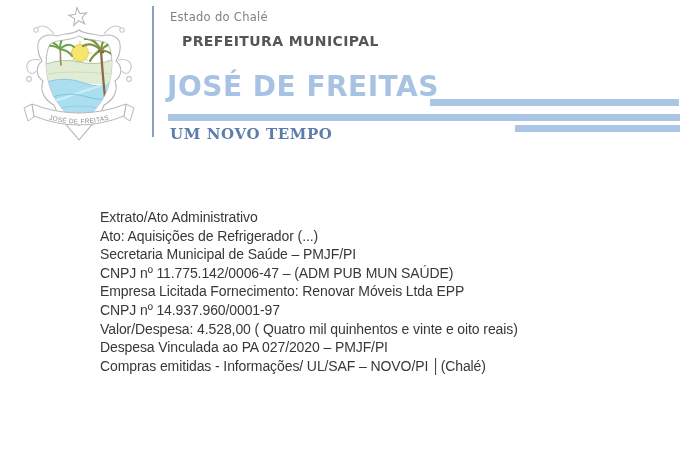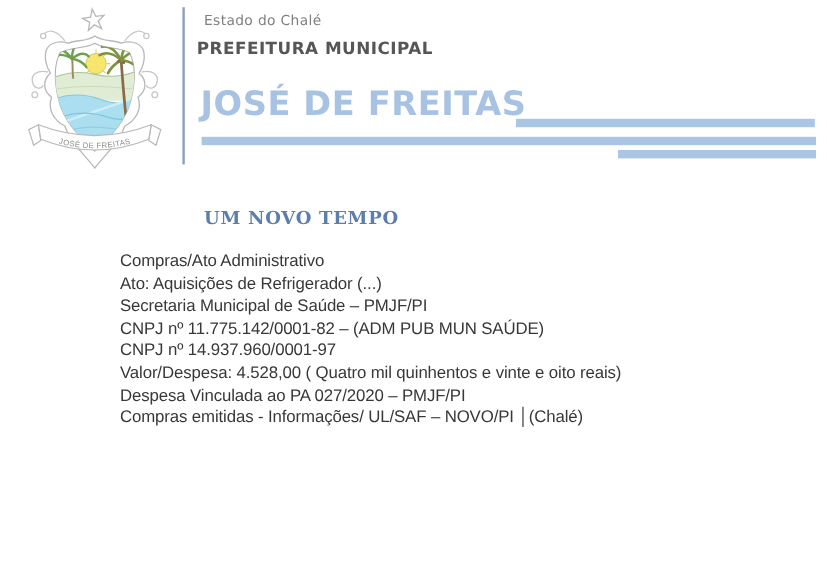--- a/index.html
+++ b/index.html
@@ -8,32 +8,32 @@
     font-family:"Liberation Sans",sans-serif;
   }
   
   .crest{position:absolute;left:16px;top:4px;width:124px;height:150px;}
   .divider{position:absolute;left:152px;top:6px;width:2px;height:131px;background:#8aa0bd;}
   .state-label{
     position:absolute;left:170px;top:10px;
     font-family:"DejaVu Sans",sans-serif;font-size:11.5px;color:#7f7f7f;letter-spacing:.3px;
   }
   .org-label{
-    position:absolute;left:164px;top:33px;
+    position:absolute;left:182px;top:33px;
     font-family:"DejaVu Sans",sans-serif;font-size:14px;font-weight:bold;color:#565656;letter-spacing:.4px;
   }
   .city-title{
     position:absolute;left:167px;top:70px;
     font-family:"DejaVu Sans",sans-serif;font-size:28px;font-weight:bold;color:#a7c2e2;letter-spacing:.5px;
     white-space:nowrap;
   }
   .slogan{
     position:absolute;left:170px;top:125px;
     font-family:"DejaVu Serif","Liberation Serif",serif;font-size:15px;font-weight:600;
-    color:#5d7dab;letter-spacing:.6px;white-space:nowrap;margin-top:48px;
+    color:#5d7dab;letter-spacing:.6px;white-space:nowrap;
   }
   .bar{position:absolute;background:#abc6e4;height:7px;}
   .bar-top{left:430px;top:99px;width:249px;}
   .bar-middle{left:168px;top:114px;width:512px;}
   .bar-bottom{left:515px;top:125px;width:165px;}
   
   .doc-body{
     position:absolute;left:100px;top:208px;width:560px;
     font-size:14px;color:#383838;line-height:18.6px;letter-spacing:-.1px;
   }
@@ -149,21 +149,22 @@
   <div class="org-label">PREFEITURA MUNICIPAL</div>
   <div class="city-title">JOSÉ DE FREITAS</div>
   <div class="slogan">UM NOVO TEMPO</div>
 
   <div class="bar bar-top"></div>
   <div class="bar bar-middle"></div>
   <div class="bar bar-bottom"></div>
 </div>
 
 <div class="doc-body">
-  <div class="line">Compras/Ato Administrativo</div>
+  <div class="line">Extrato/Ato Administrativo</div>
   <div class="line">Ato: Aquisições de Refrigerador (...)</div>
   <div class="line">Secretaria Municipal de Saúde – PMJF/PI</div>
-  <div class="line">CNPJ nº 11.775.142/0001-82 – (ADM PUB MUN SAÚDE)</div>
+  <div class="line">CNPJ nº 11.775.142/0006-47 – (ADM PUB MUN SAÚDE)</div>
+  <div class="line">Empresa Licitada Fornecimento: Renovar Móveis Ltda EPP</div>
   <div class="line">CNPJ nº 14.937.960/0001-97</div>
   <div class="line">Valor/Despesa: 4.528,00 ( Quatro mil quinhentos e vinte e oito reais)</div>
   <div class="line">Despesa Vinculada ao PA 027/2020 – PMJF/PI</div>
   <div class="line">Compras emitidas - Informações/ UL/SAF – NOVO/PI │(Chalé)</div>
 </div>
 
 </body></html>

